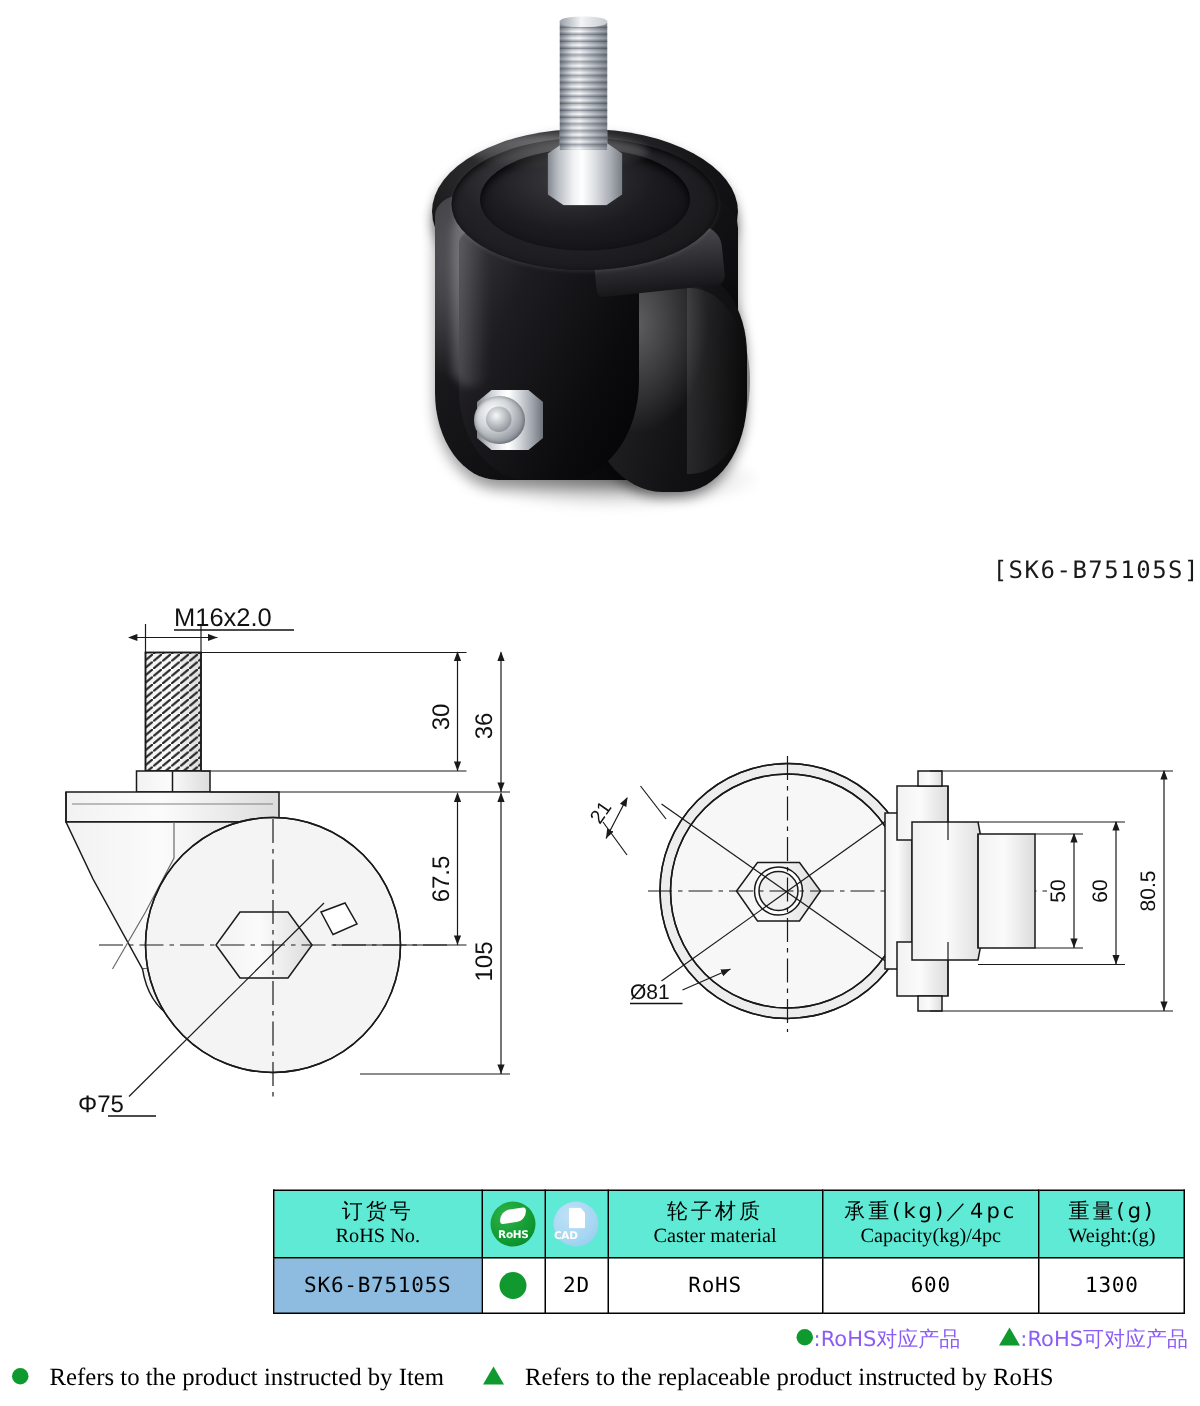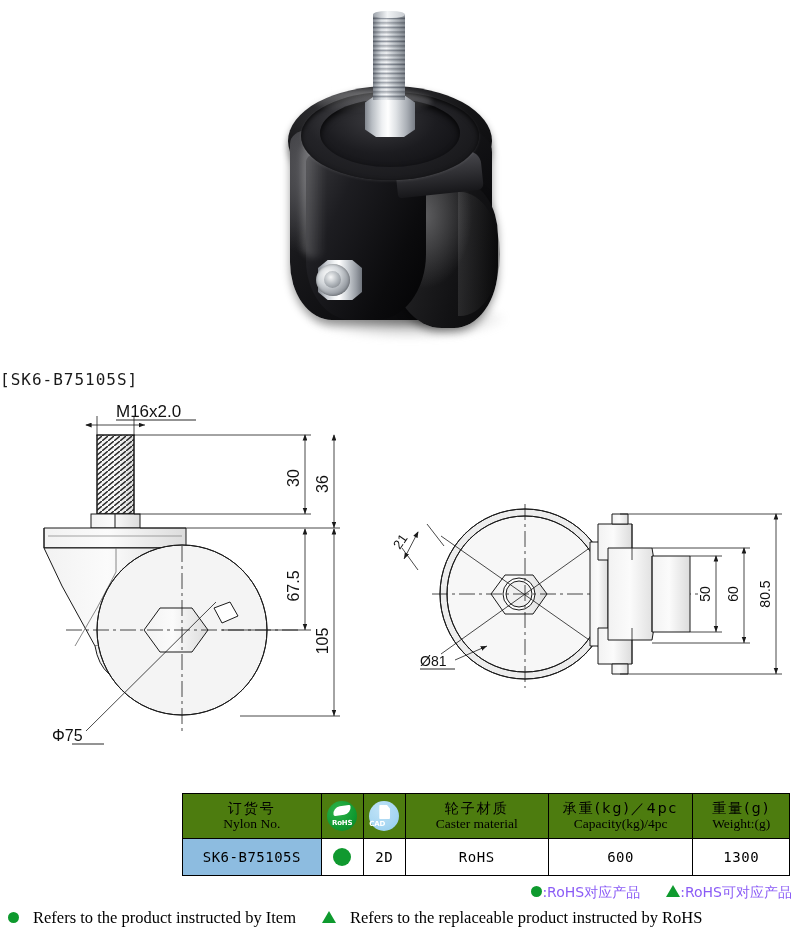--- a/index.html
+++ b/index.html
@@ -183,21 +183,21 @@
     width: 17px; height: 17px;
     border-radius: 50%;
     background: radial-gradient(circle at 40% 36%, #f6f7f8 0%, #b4b9be 48%, #70757c 100%);
   }
 
   
   #caption {
     position: absolute;
     left: 0; top: 370px;
     width: 800px;
-    text-align: left;
+    text-align: right;
     font-family: "DejaVu Sans Mono", monospace;
     font-size: 16px;
     letter-spacing: 1px;
     color: #1a1a1a;
   }
 
   
   #drawings {
     position: absolute;
     left: 0; top: 396px;
@@ -213,21 +213,21 @@
     border-collapse: collapse;
     font-size: 13px;
   }
   #spec-table td {
     border: 1px solid #000;
     text-align: center;
     vertical-align: middle;
     padding: 0;
   }
   #spec-table tr.head td {
-    background: #4d7c0f;
+    background: #5eead4;
     height: 44px;
     line-height: 1.12;
   }
   #spec-table tr.body td {
     background: #ffffff;
     height: 36px;
   }
   .cn {
     font-family: "DejaVu Sans", sans-serif;
     font-size: 14px;
@@ -533,21 +533,21 @@
     <text id="t-805" x="770" y="198" font-size="14" text-anchor="middle" transform="rotate(-90 770 198)">80.5</text>
   </g>
 </svg>
 </div>
 
 <table id="spec-table">
   <tbody>
       <tr class="head">
     <td class="item-head">
       <span class="cn">订货号</span>
-      <span class="en">Nylon No.</span>
+      <span class="en">RoHS No.</span>
     </td>
     <td class="rohs-cell">
       <span class="rohs-icon">
         <span class="leaf"></span>
         <span class="lbl">RoHS</span>
       </span>
     </td>
     <td class="cad-cell">
       <span class="cad-icon">
         <span class="doc"></span>

